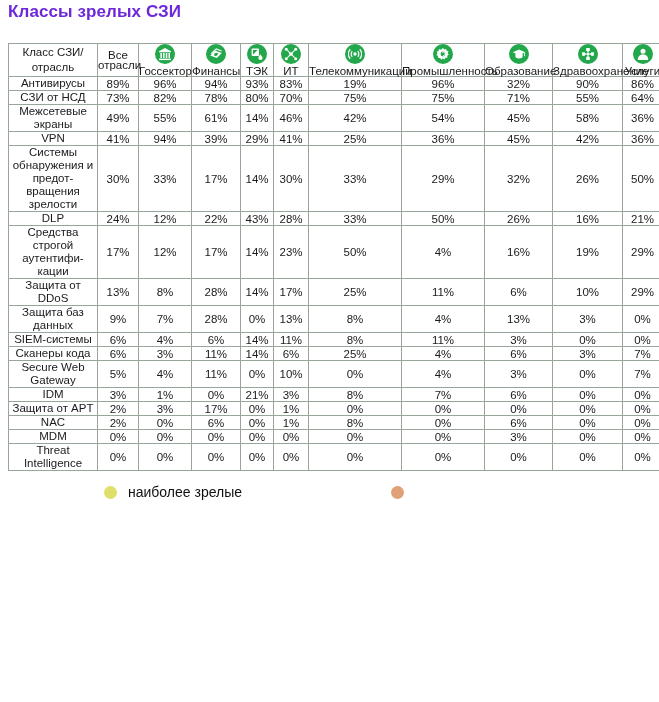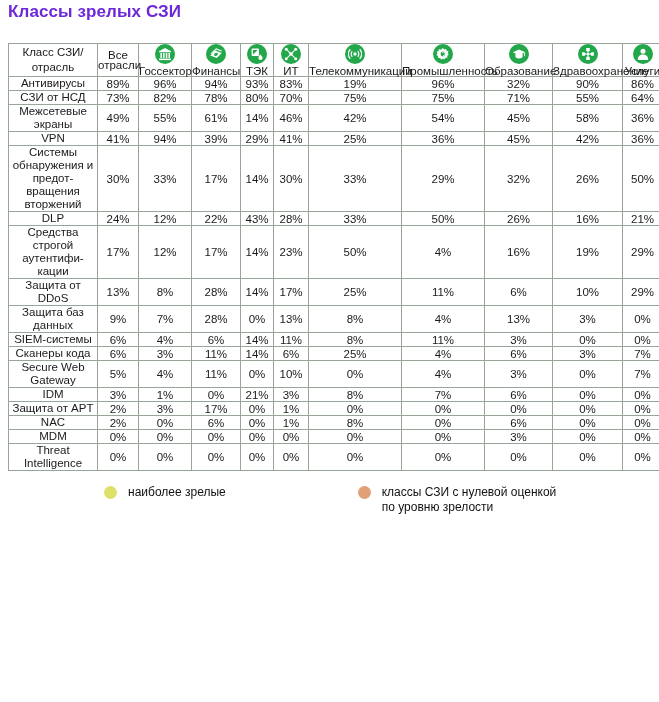--- a/index.html
+++ b/index.html
@@ -81,23 +81,24 @@
     color:#111;
   }
   td.val{ font-size:11.5px; }
   td.hi{ background:#e7e79b; }
   td.zero{ background:#e6a479; }
   
   .legend{
     display:flex;
     padding:14px 0 0 0;
     margin-left:96px;
-    font-size:12px;
+    font-size:14px;
     color:#111;
     line-height:14.5px;
+    gap:17px;
   }
   .legend .entry{display:flex;align-items:flex-start;}
   .legend .entry.second{margin-left:132px;}
   .legend .dot{
     width:13px;height:13px;border-radius:50%;
     margin:1px 11px 0 0;flex:0 0 auto;
   }
   .legend .dot.y{background:#dfe06a;}
   .legend .dot.o{background:#e0a078;}
   .legend .txt span{display:block;white-space:nowrap;}
@@ -290,21 +291,21 @@
           <td class="val">39%</td>
           <td class="val">29%</td>
           <td class="val">41%</td>
           <td class="val">25%</td>
           <td class="val">36%</td>
           <td class="val">45%</td>
           <td class="val">42%</td>
           <td class="val">36%</td>
         </tr>
         <tr>
-          <td class="rowhead">Системы обнаружения и предот-вращения вторжений</td>
+          <td class="rowhead">Системы обнаружения и предот-вращения зрелости</td>
           <td class="val">30%</td>
           <td class="val">33%</td>
           <td class="val">17%</td>
           <td class="val">14%</td>
           <td class="val">30%</td>
           <td class="val">33%</td>
           <td class="val">29%</td>
           <td class="val">32%</td>
           <td class="val">26%</td>
           <td class="val hi">50%</td>
@@ -470,19 +471,15 @@
 
   <div class="legend">
     <div class="entry">
       <span class="dot y"></span>
       <span class="txt">
         <span>наиболее зрелые</span>
       </span>
     </div>
     <div class="entry second">
       <span class="dot o"></span>
-      <span class="txt">
-        <span>классы СЗИ с нулевой оценкой</span>
-        <span>по уровню зрелости</span>
-      </span>
     </div>
   </div>
 </div>
 
 </body></html>

